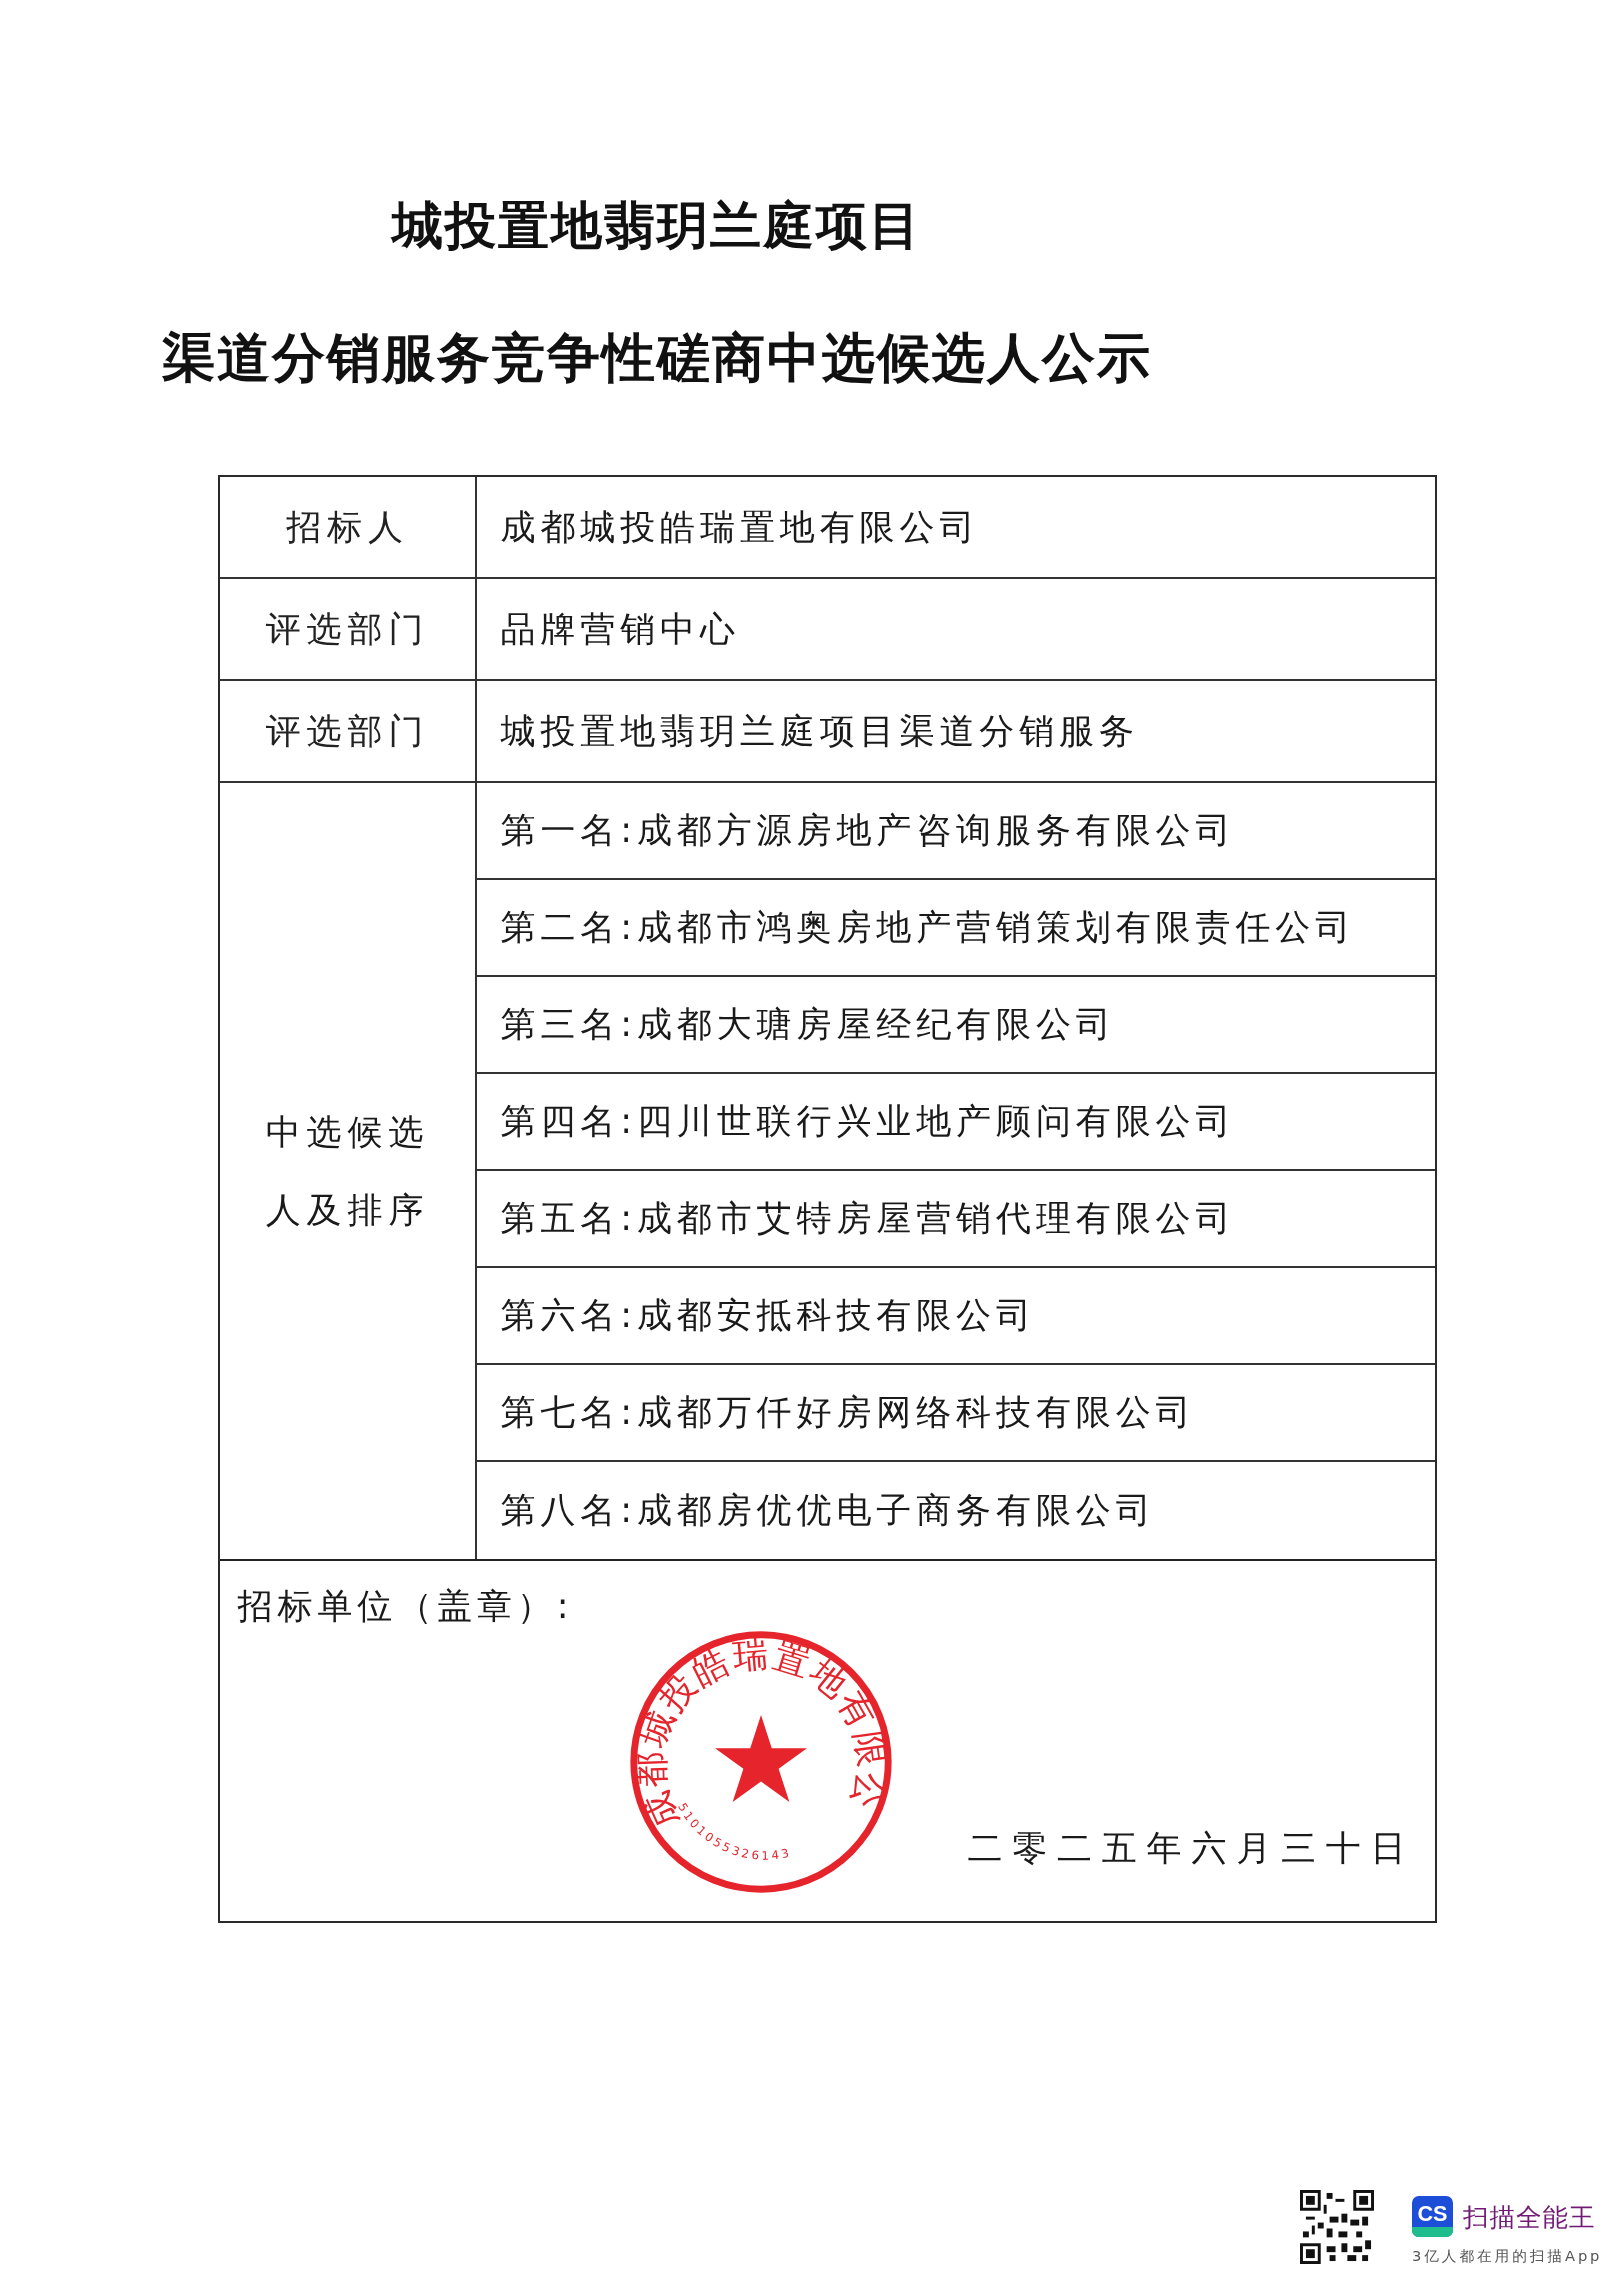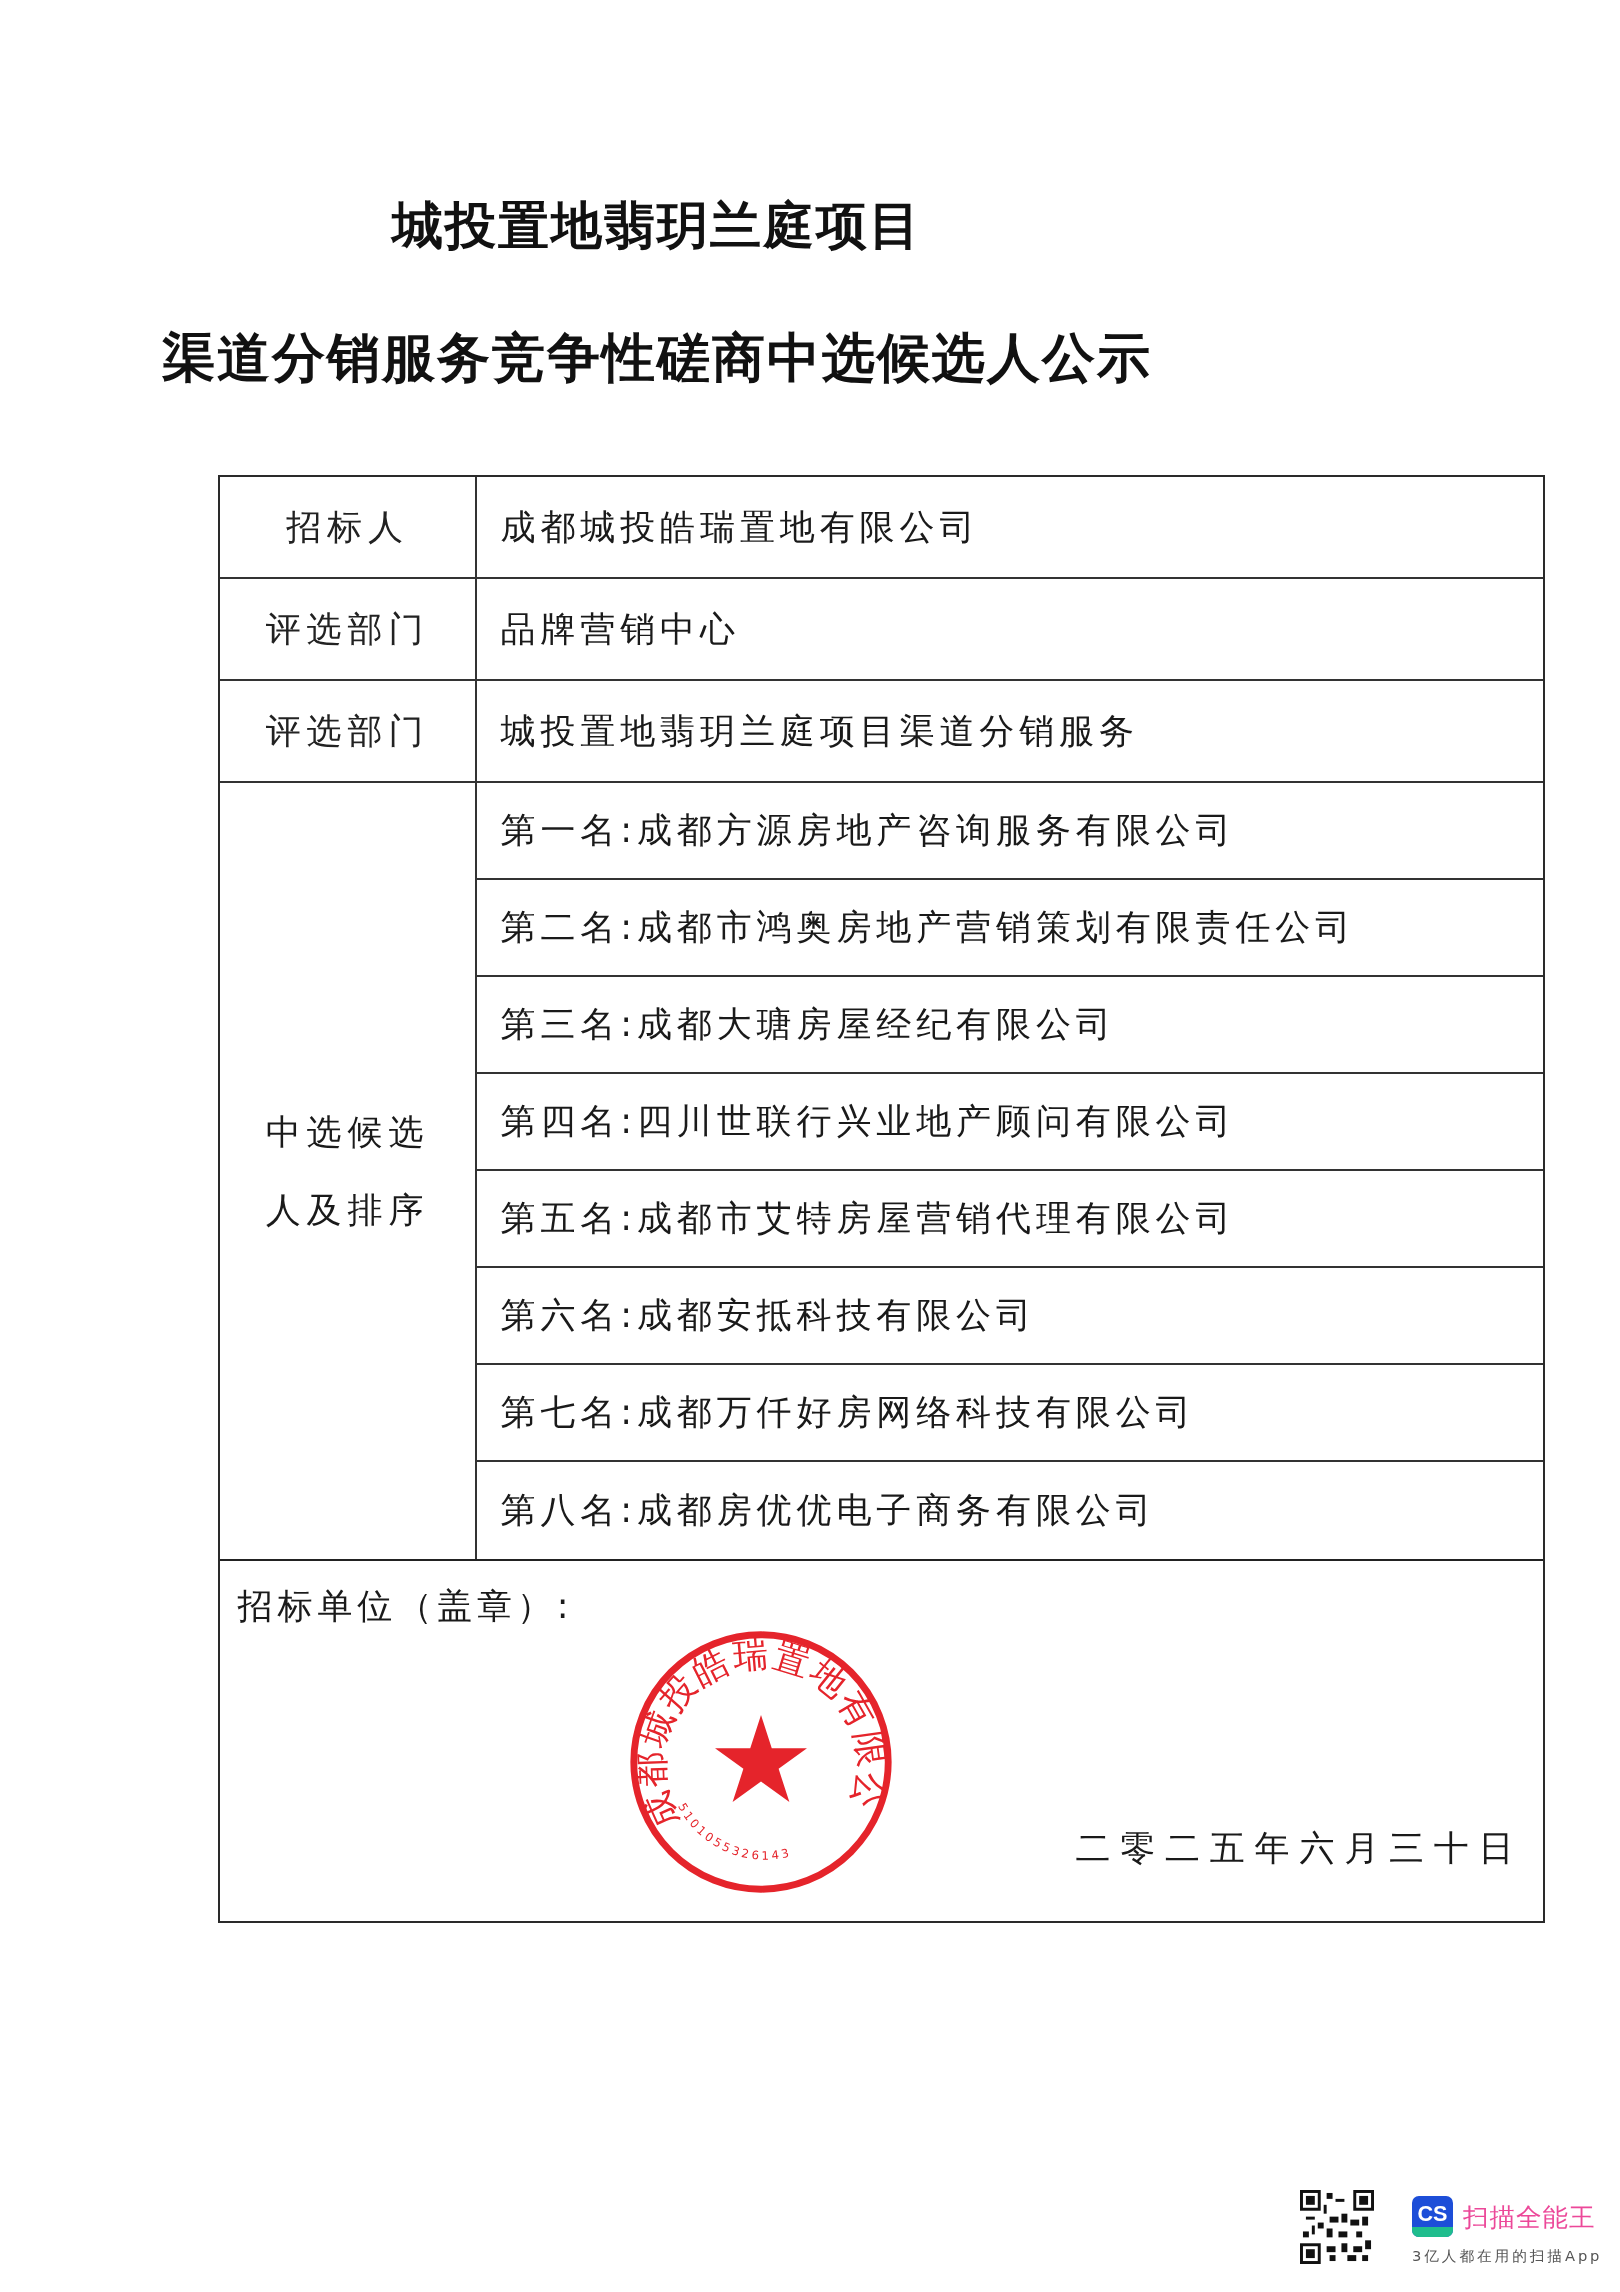--- a/index.html
+++ b/index.html
@@ -8,21 +8,21 @@
     font-family: "DejaVu Sans", "Liberation Sans", sans-serif; color: #1a1a1a;
   }
   .title {
     position: absolute; left: 0; width: 1314px; text-align: center;
     font-family: "DejaVu Serif", "Liberation Serif", serif; font-weight: bold;
     color: #111; letter-spacing: 2px;
   }
   .title1 { top: 192px; font-size: 51px; }
   .title2 { top: 323px; font-size: 53px; }
 
-  .tbl { position: absolute; left: 218px; top: 475px; width: 1327px; border: 2.9px solid #2a2a2a; box-sizing: border-box; }
+  .tbl { position: absolute; left: 218px; top: 475px; width: 1219px; border: 2.9px solid #2a2a2a; box-sizing: border-box; }
   .row { display: flex; border-bottom: 2.5px solid #333; box-sizing: border-box; }
   .lbl {
     width: 257px; border-right: 2.5px solid #333; box-sizing: border-box;
     display: flex; align-items: center; justify-content: center;
     font-size: 35px; letter-spacing: 5.9px; color: #222;
   }
   .val {
     flex: 1; display: flex; align-items: center; padding-left: 23.5px;
     font-size: 35px; letter-spacing: 4.9px; color: #1a1a1a;
   }
@@ -40,21 +40,21 @@
   .seal-area { height: 360px; position: relative; }
   .seal-label { position: absolute; left: 17.6px; top: 21.6px; font-size: 35px; letter-spacing: 4.9px; }
   .date { position: absolute; right: 19.6px; bottom: 49px; font-size: 35px; letter-spacing: 9.8px; }
   .stamp { position: absolute; left: 404px; top: 64px; width: 274px; height: 274px; }
 
   .footer { position: absolute; left: 1294px; top: 2184px; width: 314px; height: 98px; }
   .qr { position: absolute; left: 5.9px; top: 5.9px; width: 74px; height: 74px; }
   .cs-logo { position: absolute; left: 118px; top: 11.8px; width: 41px; height: 41px; border-radius: 6.9px; background: #1d4ed8; overflow: hidden; }
   .cs-logo span { position: absolute; left: 0; top: 4.9px; width: 41px; text-align: center; color: #fff; font-weight: bold; font-size: 21.6px; font-family: "Liberation Sans", sans-serif; }
   .cs-logo i { position: absolute; left: 0; bottom: 0; width: 41px; height: 9.8px; background: #1fbd8d; }
-  .app-name { position: absolute; left: 169px; top: 15.7px; font-size: 25.5px; color: #ec4899; letter-spacing: 1px; }
+  .app-name { position: absolute; left: 169px; top: 15.7px; font-size: 25.5px; color: #701a75; letter-spacing: 1px; }
   .app-tag { position: absolute; left: 118px; top: 63px; font-size: 14.7px; color: #555; letter-spacing: 2.9px; }
 </style>
 </head>
 <body>
 
 <div class="title title1">城投置地翡玥兰庭项目</div>
 <div class="title title2">渠道分销服务竞争性磋商中选候选人公示</div>
 
 <div class="tbl">
   <div class="row r-std">

